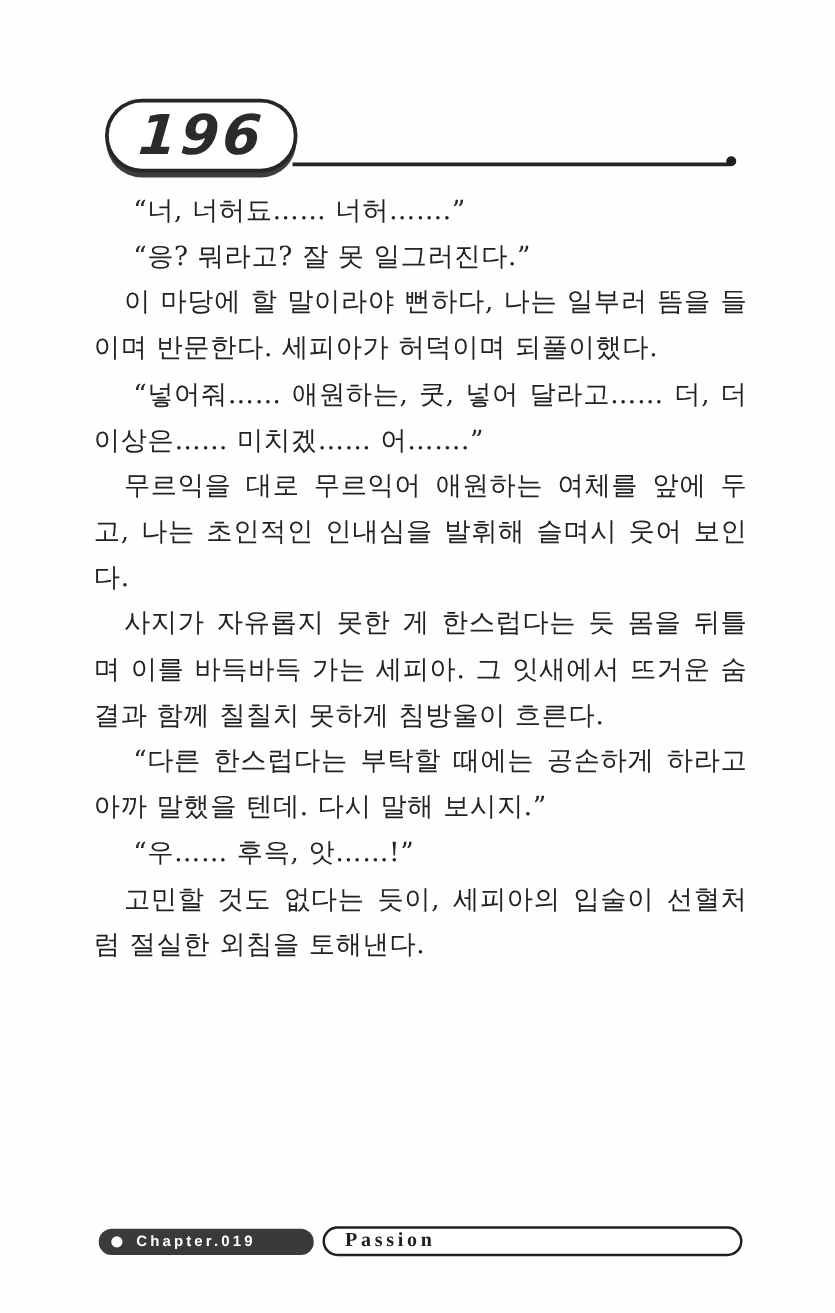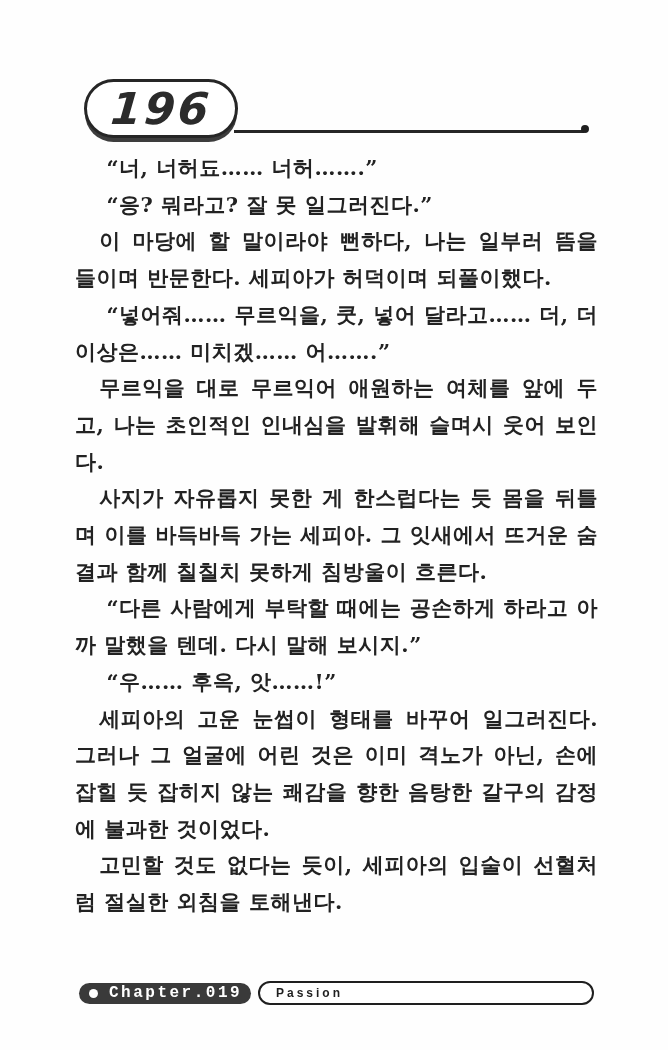--- a/index.html
+++ b/index.html
@@ -52,85 +52,84 @@
   
   .text-body {
     position: absolute; left: 75px; top: 150px;
     width: 523px;
     font-size: 21px;
     line-height: 36.7px;
     letter-spacing: 0.5px;
     text-align: justify;
     color: #222222;
   }
-  .text-body p { margin: 0; padding: 0; font-weight: bold; }
+  .text-body p { margin: 0; padding: 0; }
   .text-body p.narrative { text-indent: 1.15em; }
   .text-body p.dialogue  { text-indent: 1.5em; }
 
   
   .footer-chapter-pill {
     position: absolute; left: 79px; top: 983px;
     width: 172px; height: 21px;
     background: #3a3a3a;
     border-radius: 11px;
     display: flex; align-items: center;
     padding: 0 10px;
   }
   .footer-bullet {
     width: 9px; height: 9px; flex: none;
     background: #ffffff;
     border-radius: 50%;
     margin-right: 11px;
   }
   .footer-chapter-label {
-    font-family: Liberation Mono, monospace;
-    font-size: 16px; font-weight: 700;
+    font-family: Liberation Sans, sans-serif;
+    font-size: 12px; font-weight: 700;
     letter-spacing: 2.5px;
     color: #ffffff;
     white-space: nowrap;
     padding-bottom: 1px;
   }
   .footer-title-pill {
     position: absolute; left: 258px; top: 981px;
     width: 336px; height: 24px;
     background: #ffffff;
     border: 2px solid #1f1f1f;
     border-radius: 13px;
     display: flex; align-items: center;
     padding: 0 16px;
   }
   .footer-title-label {
-    font-family: Liberation Sans, sans-serif;
-    font-size: 12px; font-weight: 700;
+    font-family: Liberation Serif, serif;
+    font-size: 16px; font-weight: 700;
     letter-spacing: 3px;
     color: #1f1f1f;
     white-space: nowrap;
   }
 </style>
 </head>
 <body>
 
 <div class="page">
 
   <div class="page-number-pill">
     <span class="page-number-text">196</span>
   </div>
   <div class="header-rule"></div>
   <div class="header-rule-ring"></div>
 
   <div class="text-body">
       <p class="dialogue">“너, 너허됴…… 너허…….”</p>
       <p class="dialogue">“응? 뭐라고? 잘 못 일그러진다.”</p>
       <p class="narrative">이 마당에 할 말이라야 뻔하다, 나는 일부러 뜸을 들이며 반문한다. 세피아가 허덕이며 되풀이했다.</p>
-      <p class="dialogue">“넣어줘…… 무르익을, 쿳, 넣어 달라고…… 더, 더 이상은…… 미치겠…… 어…….”</p>
+      <p class="dialogue">“넣어줘…… 애원하는, 쿳, 넣어 달라고…… 더, 더 이상은…… 미치겠…… 어…….”</p>
       <p class="narrative">무르익을 대로 무르익어 애원하는 여체를 앞에 두고, 나는 초인적인 인내심을 발휘해 슬며시 웃어 보인다.</p>
       <p class="narrative">사지가 자유롭지 못한 게 한스럽다는 듯 몸을 뒤틀며 이를 바득바득 가는 세피아. 그 잇새에서 뜨거운 숨결과 함께 칠칠치 못하게 침방울이 흐른다.</p>
-      <p class="dialogue">“다른 사람에게 부탁할 때에는 공손하게 하라고 아까 말했을 텐데. 다시 말해 보시지.”</p>
+      <p class="dialogue">“다른 한스럽다는 부탁할 때에는 공손하게 하라고 아까 말했을 텐데. 다시 말해 보시지.”</p>
       <p class="dialogue">“우…… 후윽, 앗……!”</p>
-      <p class="narrative">세피아의 고운 눈썹이 형태를 바꾸어 일그러진다. 그러나 그 얼굴에 어린 것은 이미 격노가 아닌, 손에 잡힐 듯 잡히지 않는 쾌감을 향한 음탕한 갈구의 감정에 불과한 것이었다.</p>
       <p class="narrative">고민할 것도 없다는 듯이, 세피아의 입술이 선혈처럼 절실한 외침을 토해낸다.</p>
     </div>
 
   <div class="footer-chapter-pill">
     <span class="footer-bullet"></span>
     <span class="footer-chapter-label">Chapter.019</span>
   </div>
   <div class="footer-title-pill">
     <span class="footer-title-label">Passion</span>
   </div>

